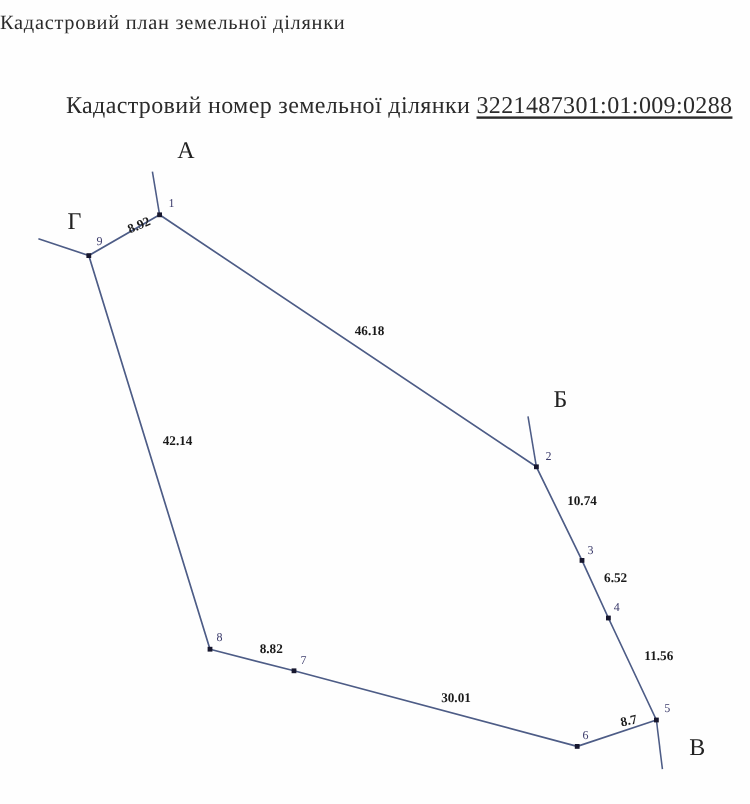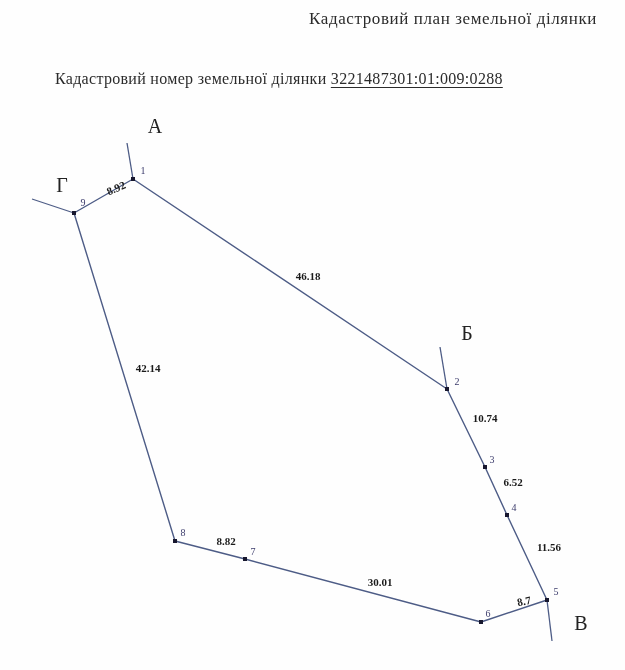--- a/index.html
+++ b/index.html
@@ -14,30 +14,30 @@
     background: #fefefe;
     font-family: "Liberation Serif", "DejaVu Serif", serif;
     color: #262626;
     overflow: hidden;
   }
   .title {
     position: absolute;
     top: 9px;
     left: 0;
     width: 597px;
-    text-align: right;
+    text-align: left;
     font-size: 17px;
     letter-spacing: 0.6px;
     color: #2b2b2b;
   }
   .subtitle {
     position: absolute;
-    top: 70px;
+    top: 77px;
     left: 55px;
-    font-size: 16px;
+    font-size: 20px;
     letter-spacing: 0.3px;
     color: #2b2b2b;
     white-space: nowrap;
   }
   .cad-number {
     text-decoration: underline;
     text-underline-offset: 3px;
   }
   .plan-svg {
     position: absolute;

